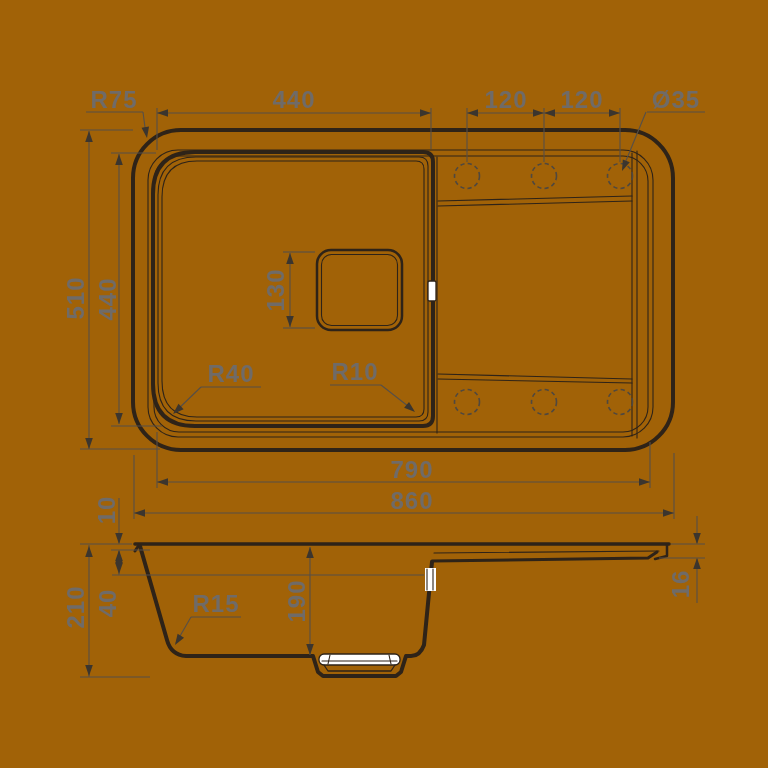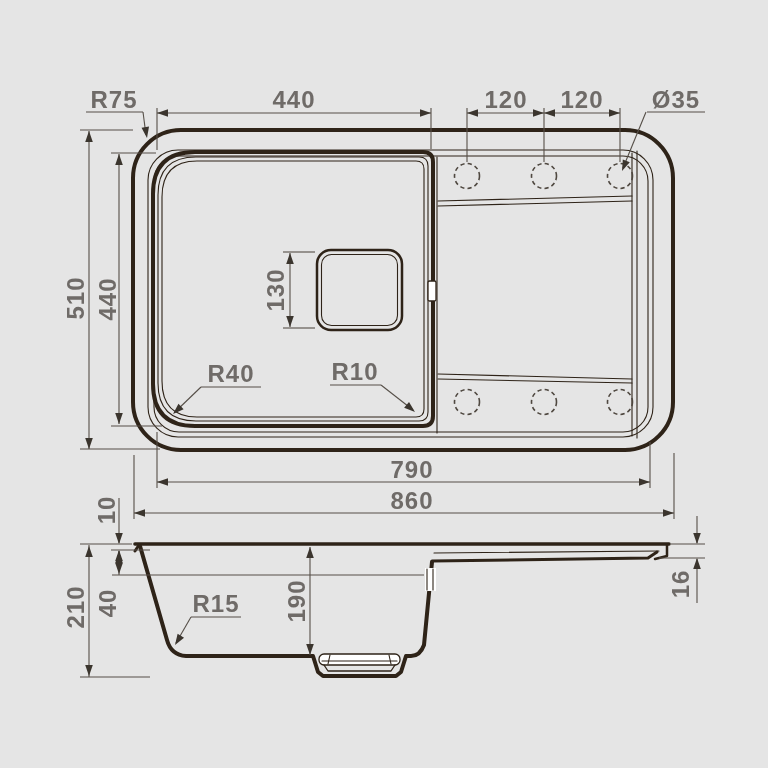--- a/index.html
+++ b/index.html
@@ -1,16 +1,16 @@
 <!DOCTYPE html>
 <html><head>
 <meta charset="utf-8">
 <style>
   html,body{margin:0;padding:0;background:#ffffff;}
-  .page{width:768px;height:768px;background:#e5e5e5;position:relative;overflow:hidden;}
+  .page{width:768px;height:768px;background:#a16207;position:relative;overflow:hidden;}
   svg{display:block;}
   .ow{stroke:#2e2318;fill:none;stroke-linecap:round;stroke-linejoin:round;}
   .w4{stroke-width:4px;}
   .w3{stroke-width:3px;}
   .w25{stroke-width:2.5px;}
   .w13{stroke-width:1.3px;}
   .w1{stroke-width:1.1px;}
   .dim{stroke:#564f48;stroke-width:1.1px;fill:none;stroke-linecap:butt;}
   .arr{fill:#3b352e;stroke:none;}
   .hole{stroke:#4f4840;stroke-width:1.6px;fill:none;stroke-dasharray:4.2 3.2;}

